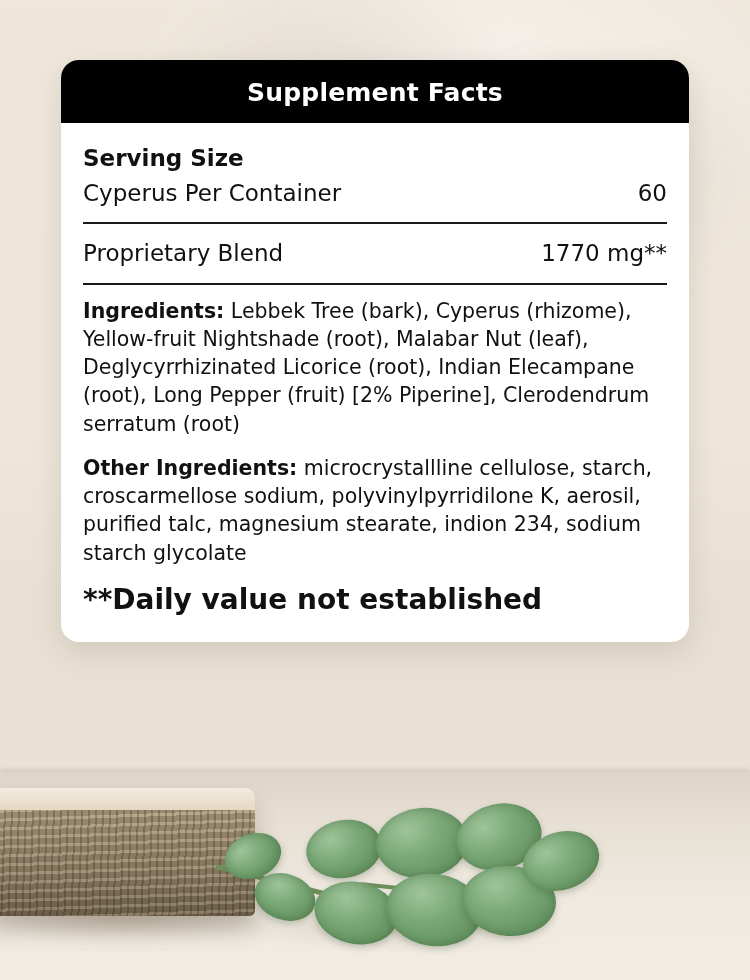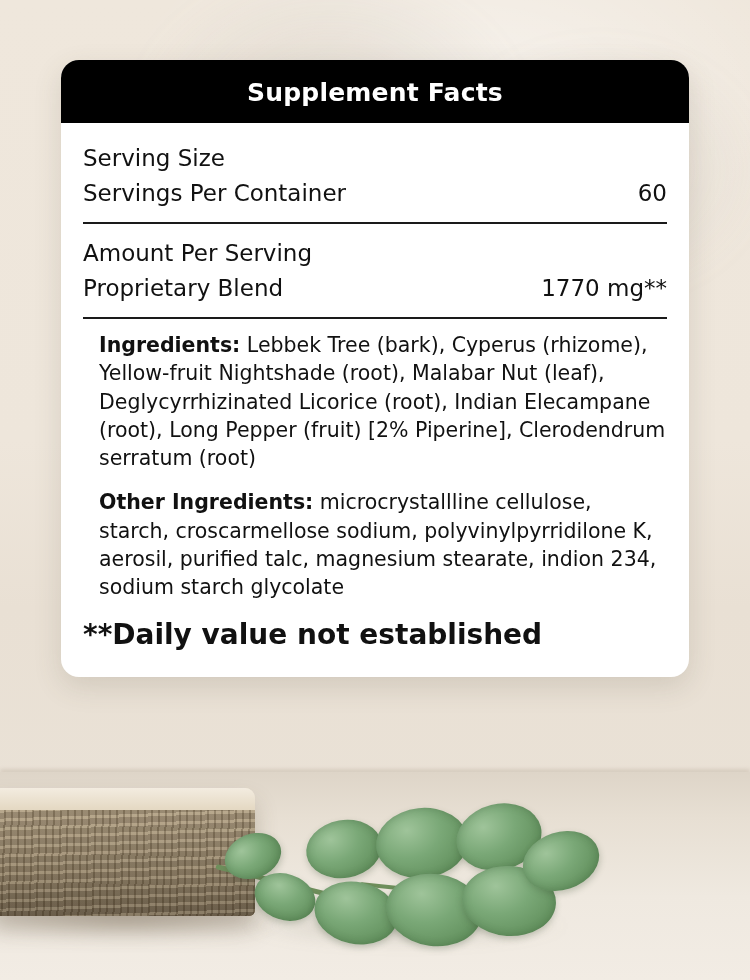--- a/index.html
+++ b/index.html
@@ -150,34 +150,34 @@
   }
   .row {
     display: flex;
     justify-content: space-between;
     align-items: baseline;
     font-size: 23px;
     color: #111;
     line-height: 1.5;
   }
   .row.bold .label,
-  .row.bold .value { font-weight: normal; }
+  .row.bold .value { font-weight: bold; }
   .row .label { text-align: left; }
   .row .value { text-align: right; }
   .rule {
     height: 2px;
     background: #1a1a1a;
     margin: 12px 0 12px 0;
   }
   .rule.thin { height: 2px; }
   .para {
     font-size: 20.5px;
     line-height: 1.38;
     color: #111;
-    margin: 0 0 16px 16px;
+    margin: 0 0 16px 0;
   }
   .para:last-child { margin-bottom: 0; }
   .para b { font-weight: bold; }
   .footnote {
     font-size: 28px;
     font-weight: bold;
     color: #111;
     margin-top: 2px;
   }
 </style>
@@ -214,30 +214,26 @@
 
 <div class="panel">
   <div class="panel-header">Supplement Facts</div>
   <div class="panel-body">
 
     <div class="row bold">
       <div class="label">Serving Size</div>
     </div>
 
     <div class="row">
-      <div class="label">Servings Per Container</div>
+      <div class="label">Cyperus Per Container</div>
       <div class="value">60</div>
     </div>
 
     <div class="rule"></div>
 
-    <div class="row bold">
-      <div class="label">Amount Per Serving</div>
-      <div class="value"></div>
-    </div>
 
     <div class="row">
       <div class="label">Proprietary Blend</div>
       <div class="value">1770 mg**</div>
     </div>
 
     <div class="rule thin"></div>
 
     <p class="para"><b>Ingredients:</b><span> Lebbek Tree (bark), Cyperus (rhizome), Yellow-fruit Nightshade (root), Malabar Nut (leaf), Deglycyrrhizinated Licorice (root), Indian Elecampane (root), Long Pepper (fruit) [2% Piperine], Clerodendrum serratum (root)</span></p>
 

